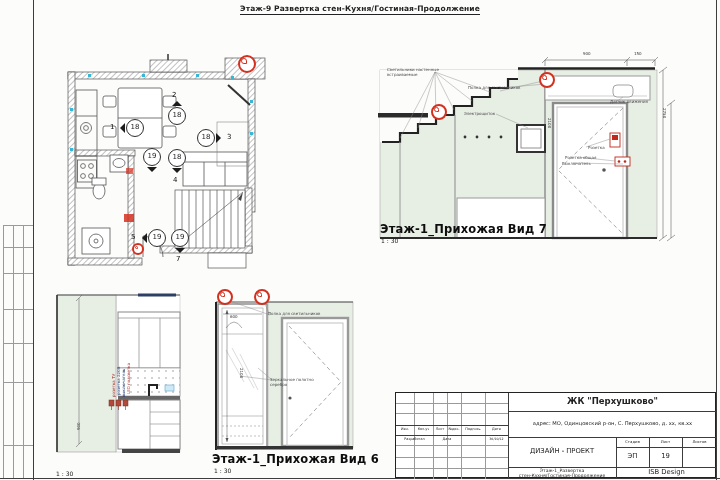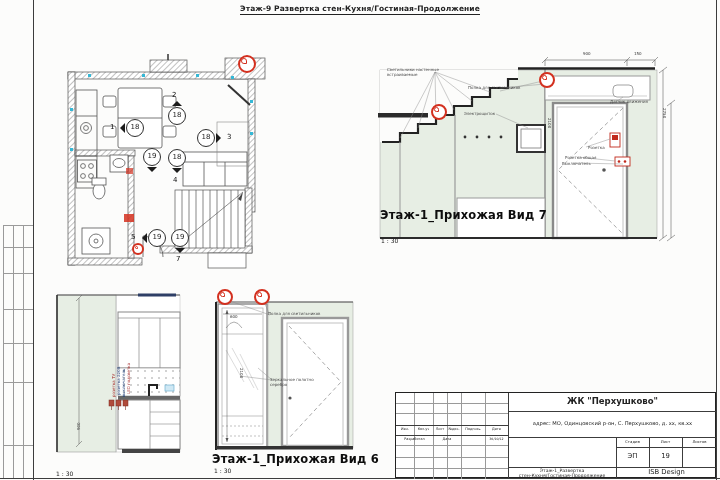--- a/index.html
+++ b/index.html
@@ -302,21 +302,21 @@
     <rect x="6" y="156" width="137" height="3.5" fill="#333"></rect>
 
     <g stroke="#8a8a8a" stroke-width="0.45" fill="none">
       <line x1="60" y1="25" x2="53" y2="10"></line>
       <line x1="60" y1="25" x2="17" y2="10"></line>
       <line x1="62" y1="90" x2="48" y2="78"></line>
       <line x1="62" y1="90" x2="30" y2="86"></line>
     </g>
   </svg>
 
-  <div class="label" style="left:380px;top:208px;">Этаж-1_Прихожая Вид 7</div>
+  <div class="label" style="left:380px;top:222px;">Этаж-1_Прихожая Вид 7</div>
   <div class="scale" style="left:381px;top:237px;">1 : 30</div>
   <div class="scale" style="left:56px;top:470px;">1 : 30</div>
   <div class="label" style="left:212px;top:452px;">Этаж-1_Прихожая Вид 6</div>
   <div class="scale" style="left:214px;top:467px;">1 : 30</div>
 
   <div id="overlay" class="abs" style="left:0;top:0;width:720px;height:480px;">
       <span class="mcirc" style="left: 126px; top: 119px;">18</span>
       <span class="tri tri-left" style="left: 115px; top: 123px;"></span>
       <span class="tag" style="left: 110px; top: 124px;">1</span>
       <span class="mcirc" style="left: 168px; top: 107px;">18</span>
@@ -406,20 +406,21 @@
     <div class="cell" style="left:37px;top:32px;width:14px;height:10px;font-size:3.4px;">Лист</div>
     <div class="cell" style="left:51px;top:32px;width:14px;height:10px;font-size:3.4px;">№док.</div>
     <div class="cell" style="left:65px;top:32px;width:24px;height:10px;font-size:3.4px;">Подпись</div>
     <div class="cell" style="left:89px;top:32px;width:23px;height:10px;font-size:3.4px;">Дата</div>
     <div class="cell" style="left:0;top:42px;width:37px;height:10px;font-size:3.4px;">Разработал</div>
     <div class="cell" style="left:37px;top:42px;width:28px;height:10px;font-size:3.4px;">Дата</div>
     <div class="cell" style="left:89px;top:42px;width:23px;height:10px;font-size:3.2px;">30/10/12</div>
 
     <div class="cell" style="left:112px;top:0;width:209px;height:18px;font-size:8.5px;font-weight:600;">ЖК "Перхушково"</div>
     <div class="cell" style="left:112px;top:18px;width:209px;height:26px;font-size:5.2px;">адрес: МО, Одинцовский р-он, С. Перхушково, д. хх, кв.хх</div>
+    <div class="cell" style="left:112px;top:44px;width:108px;height:30px;font-size:6.8px;">ДИЗАЙН - ПРОЕКТ</div>
     <div class="cell" style="left:220px;top:44px;width:33px;height:10px;font-size:3.8px;">Стадия</div>
     <div class="cell" style="left:253px;top:44px;width:33px;height:10px;font-size:3.8px;">Лист</div>
     <div class="cell" style="left:286px;top:44px;width:35px;height:10px;font-size:3.8px;">Листов</div>
     <div class="cell" style="left:220px;top:54px;width:33px;height:20px;font-size:6.8px;">ЭП</div>
     <div class="cell" style="left:253px;top:54px;width:33px;height:20px;font-size:6.8px;">19</div>
     <div class="cell" style="left:286px;top:54px;width:35px;height:20px;font-size:6.8px;"></div>
     <div class="cell" style="left:112px;top:74px;width:108px;height:12px;font-size:4.6px;flex-direction:column;">
       <span>Этаж-1_Развертка</span>
       <span>стен-Кухня/Гостиная-Продолжение</span>
     </div>

